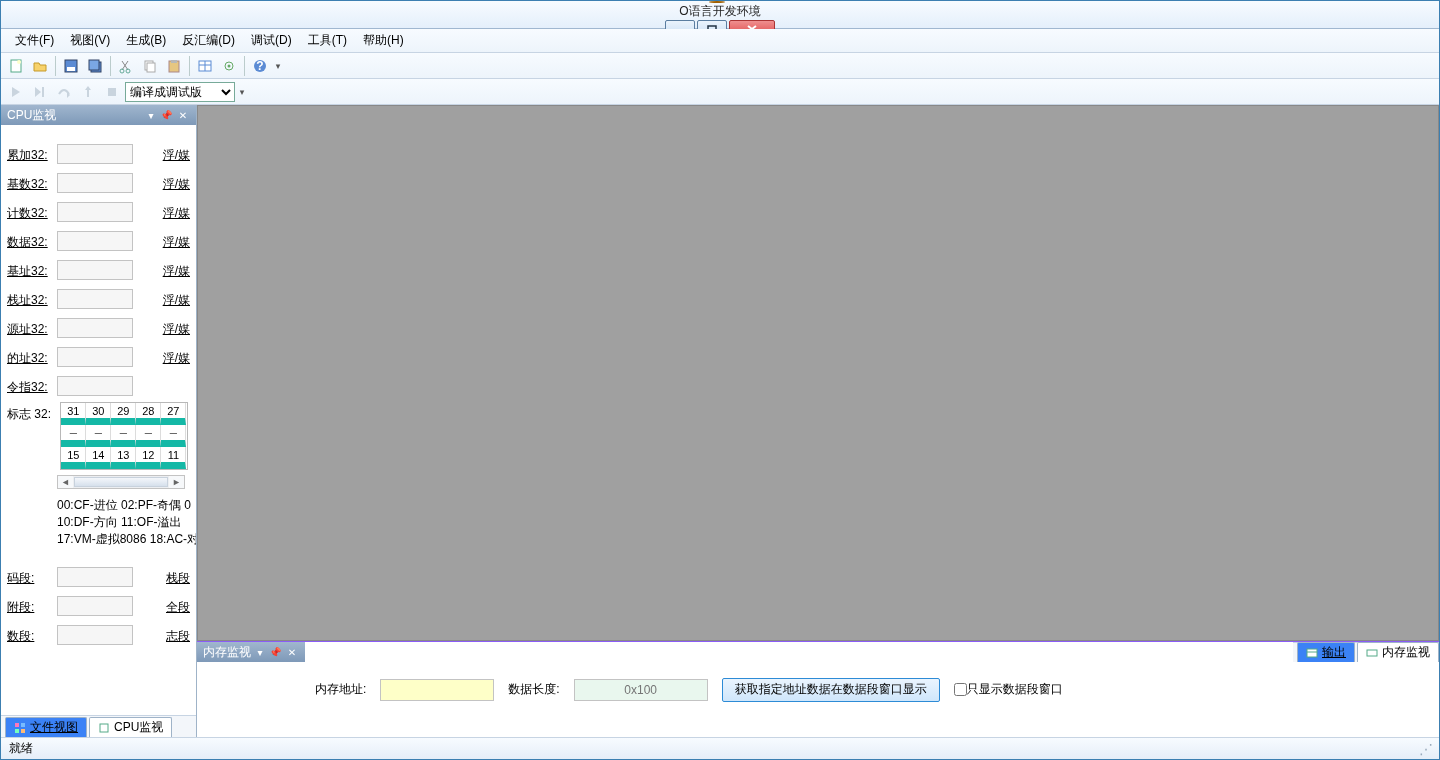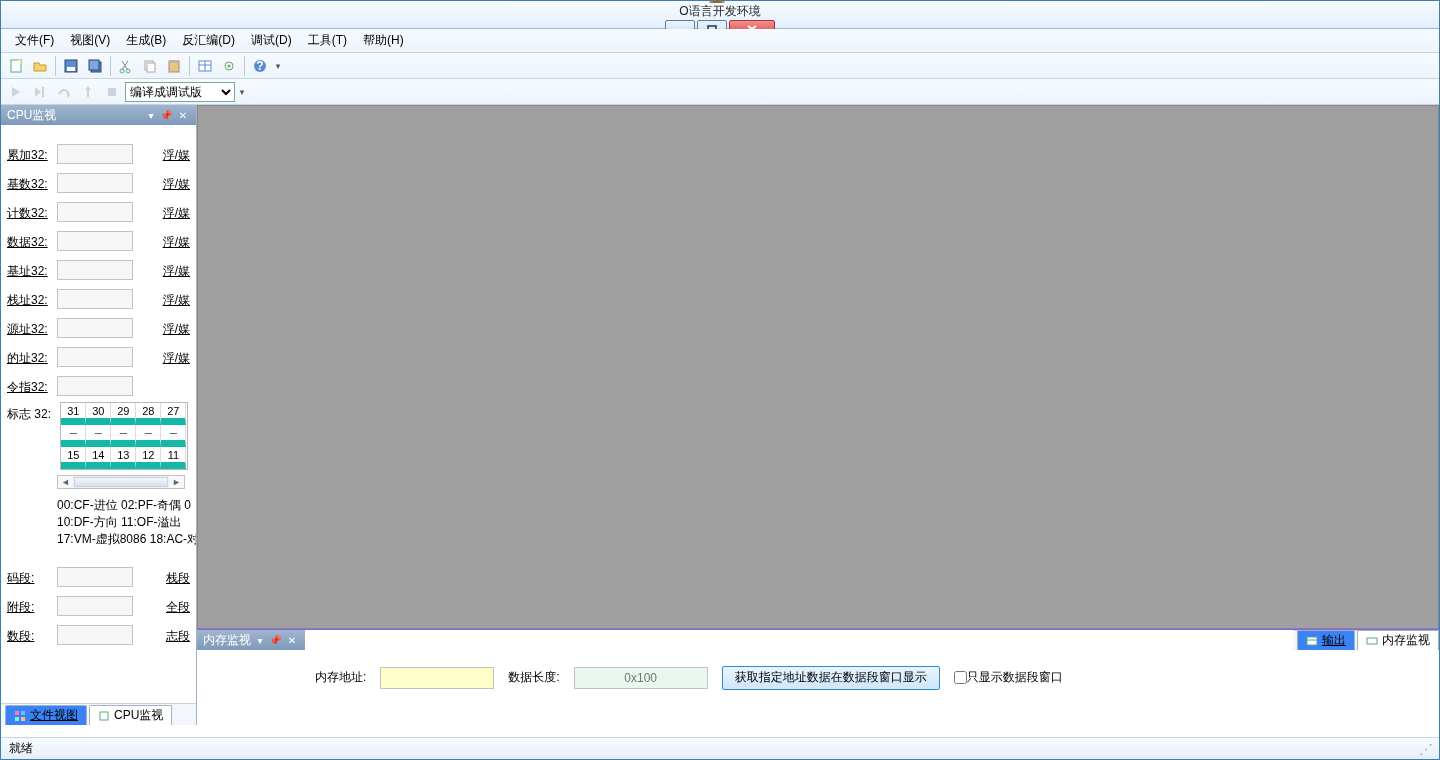--- a/index.html
+++ b/index.html
@@ -44,21 +44,21 @@
 .mdi-area { flex: 1; background: #a0a0a0; border: 1px solid #888; margin: 0; }
 .mem-panel { height: 96px; display: flex; border-top: 1px solid #8b5cf6; }
 .mem-body { flex: 1; background: #fff; display: flex; align-items: center; padding: 0 10px; gap: 14px; }
 .mem-body label { color: #000; }
 .mem-body input[type="text"] { height: 22px; border: 1px solid #c3c3c3; padding: 0 4px; }
 .mem-addr { width: 114px; background: #feffc8; }
 .mem-len { width: 134px; background: #e9f7ee; color: #888; text-align: center; }
 .mem-btn { height: 24px; padding: 0 12px; border: 1px solid #2d8bd6; background: linear-gradient(#eaf4fe, #cfe6fb); border-radius: 2px; color: #000; }
 .mem-chk { display: flex; align-items: center; }
 .mem-tabs { height: 20px; background: #f3f6fa; border-top: 1px solid #c7d4e3; display: flex; align-items: flex-end; padding-left: 4px; gap: 2px; }
-.statusbar { height: 22px; background: linear-gradient(#f7fbff, #e6eef8); border-top: 1px solid #c7d4e3; display: flex; align-items: center; padding: 0 8px; margin-top: 12px; }
+.statusbar { height: 22px; background: linear-gradient(#f7fbff, #e6eef8); border-top: 1px solid #c7d4e3; display: flex; align-items: center; padding: 0 8px; }
 .statusbar .grip { margin-left: auto; color: #9ab; letter-spacing: -2px; font-size: 14px; }
 svg { display: block; }
 </style>
 </head>
 <body>
 
 <div class="titlebar">
   <div class="app-icon"></div>
   <div class="title">O语言开发环境</div>
   <div class="winbtns">

